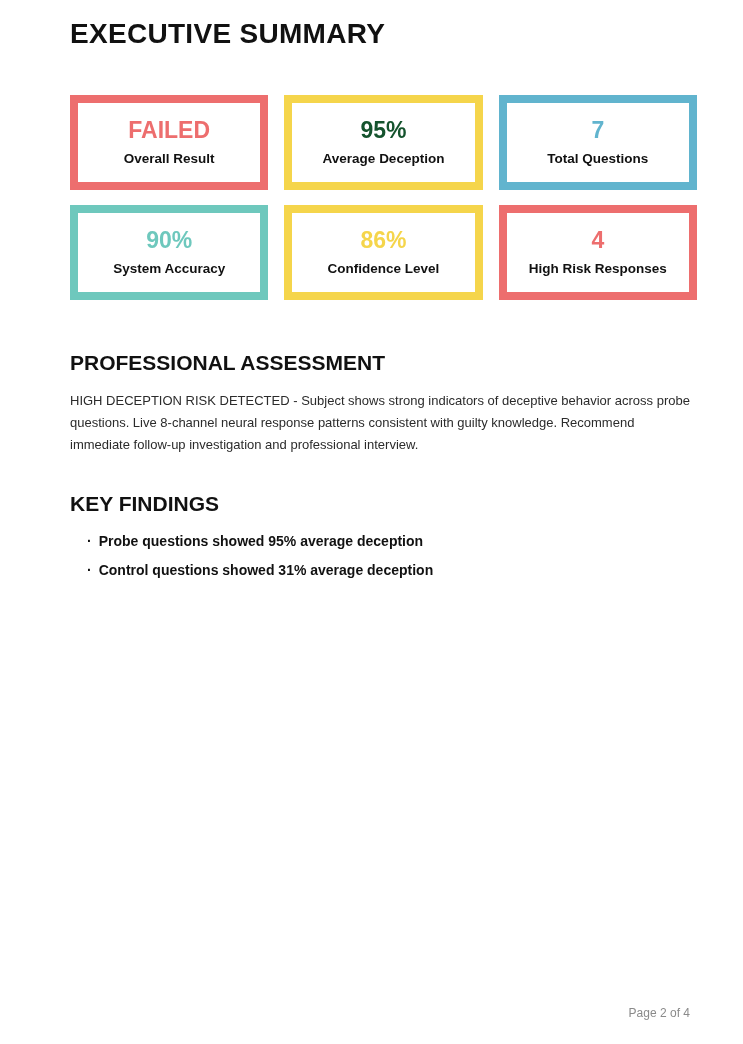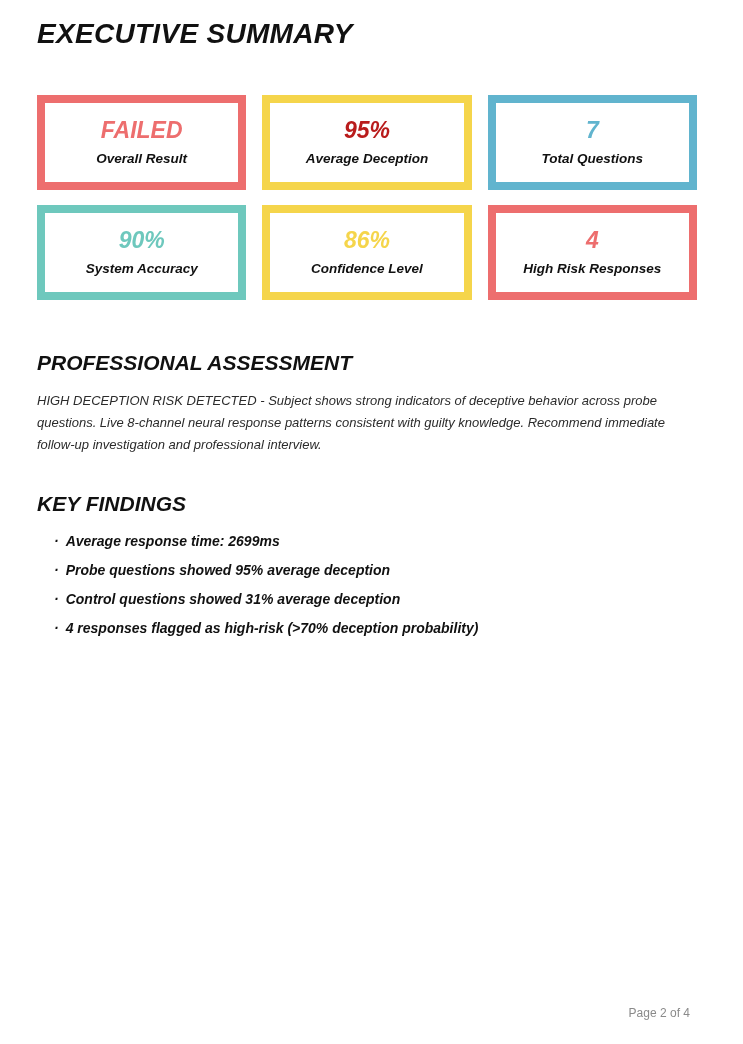--- a/index.html
+++ b/index.html
@@ -10,21 +10,21 @@
     font-family: "Liberation Sans", sans-serif;
     color: #111111;
   }
   .page {
     position: relative;
     width: 743px;
     height: 1044px;
     background: #ffffff;
     overflow: hidden;
   }
-  .content { padding: 18px 46px 0 37px; font-style: italic; }
+  .content { padding: 18px 46px 0 70px; }
 
   .report-title {
     font-size: 28px;
     font-weight: 700;
     letter-spacing: 0.3px;
     color: #111111;
   }
 
   .cards {
     margin-top: 45px;
@@ -102,21 +102,21 @@
     <h1 class="report-title">EXECUTIVE SUMMARY</h1>
 
     <div class="cards">
 
       <div class="card" style="border-color: rgb(237, 110, 110);">
         <div class="card-value" style="color: rgb(237, 110, 110);">FAILED</div>
         <div class="card-label">Overall Result</div>
       </div>
 
       <div class="card" style="border-color: rgb(245, 213, 75);">
-        <div class="card-value" style="color: #b91c1c;">95%</div>
+        <div class="card-value" style="color: #14532d;">95%</div>
         <div class="card-label">Average Deception</div>
       </div>
 
       <div class="card" style="border-color: rgb(97, 180, 206);">
         <div class="card-value" style="color: rgb(97, 180, 206);">7</div>
         <div class="card-label">Total Questions</div>
       </div>
 
       <div class="card" style="border-color: rgb(110, 200, 189);">
         <div class="card-value" style="color: rgb(110, 200, 189);">90%</div>
@@ -133,22 +133,20 @@
         <div class="card-label">High Risk Responses</div>
       </div>
 
     </div>
 
     <h2 class="section-heading assessment-heading">PROFESSIONAL ASSESSMENT</h2>
     <p class="assessment-body">HIGH DECEPTION RISK DETECTED - Subject shows strong indicators of deceptive behavior across probe questions. Live 8-channel neural response patterns consistent with guilty knowledge. Recommend immediate follow-up investigation and professional interview.</p>
 
     <h2 class="section-heading findings-heading">KEY FINDINGS</h2>
     <ul class="findings-list">
-      <li class="finding-item"><span class="bullet">·</span><span>Average response time: 2699ms</span></li>
       <li class="finding-item"><span class="bullet">·</span><span>Probe questions showed 95% average deception</span></li>
       <li class="finding-item"><span class="bullet">·</span><span>Control questions showed 31% average deception</span></li>
-      <li class="finding-item"><span class="bullet">·</span><span>4 responses flagged as high-risk (&gt;70% deception probability)</span></li>
     </ul>
 
   </div>
 
   <div class="page-footer">Page 2 of 4</div>
 </div>
 
 </body></html>

